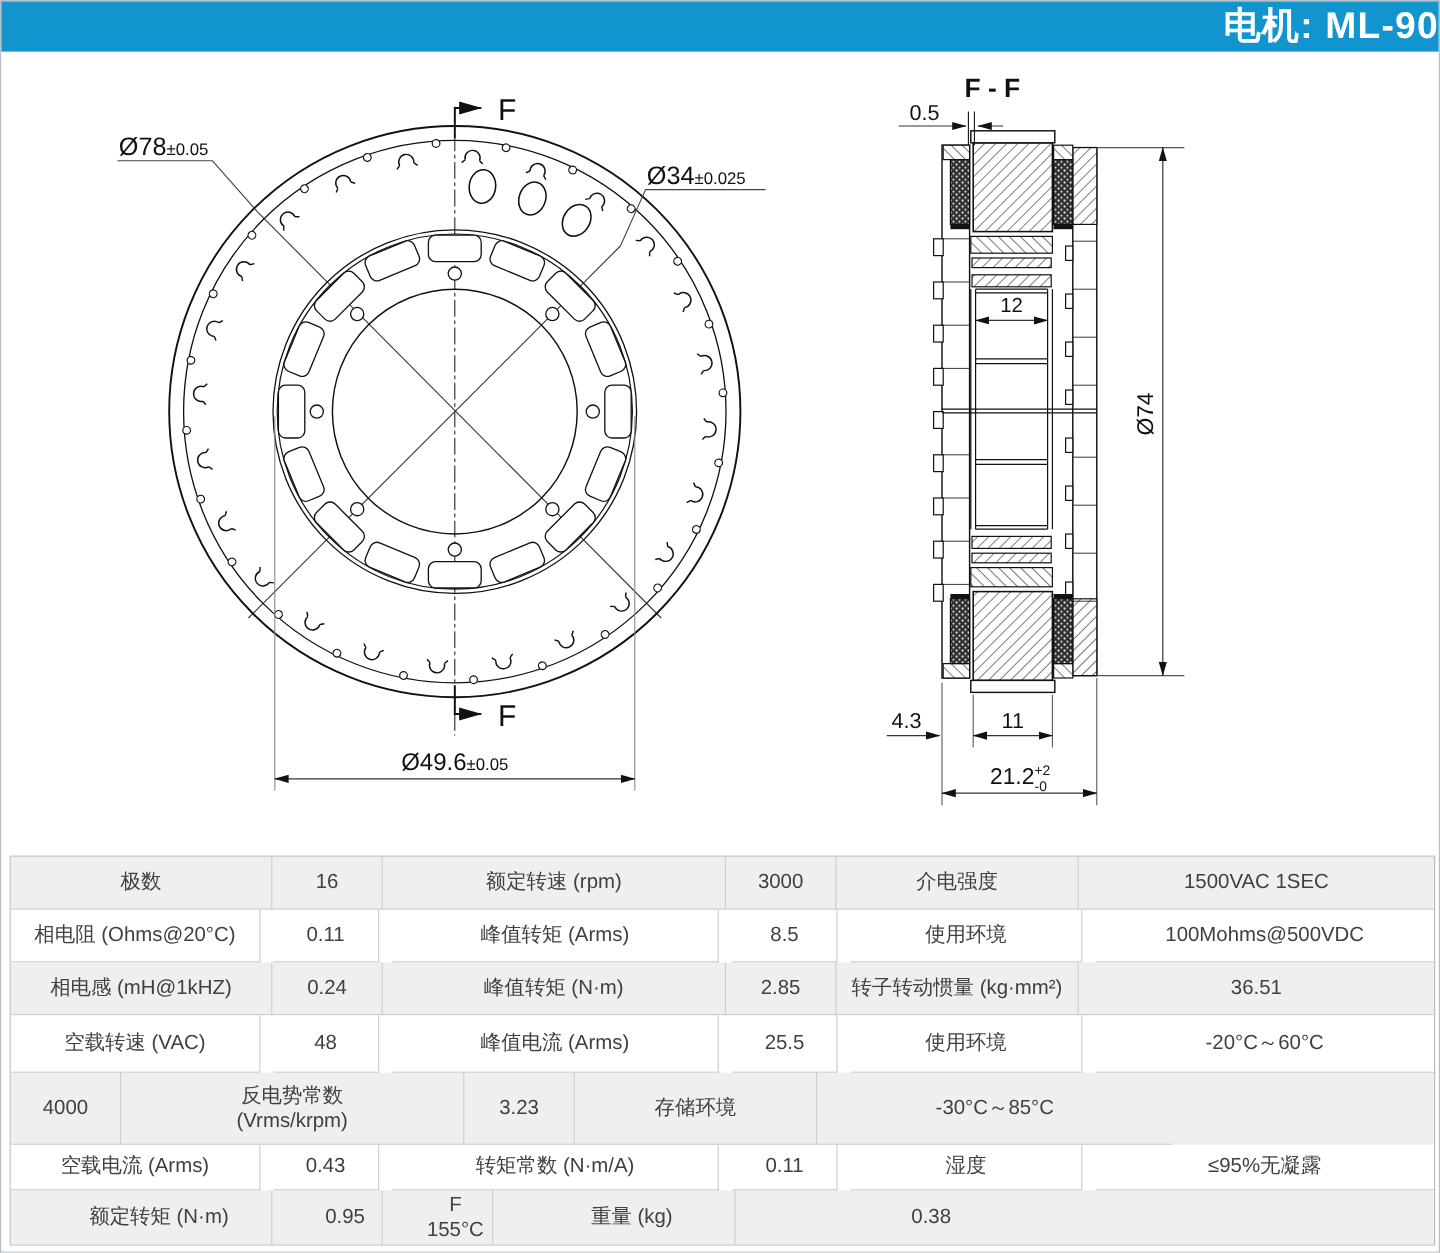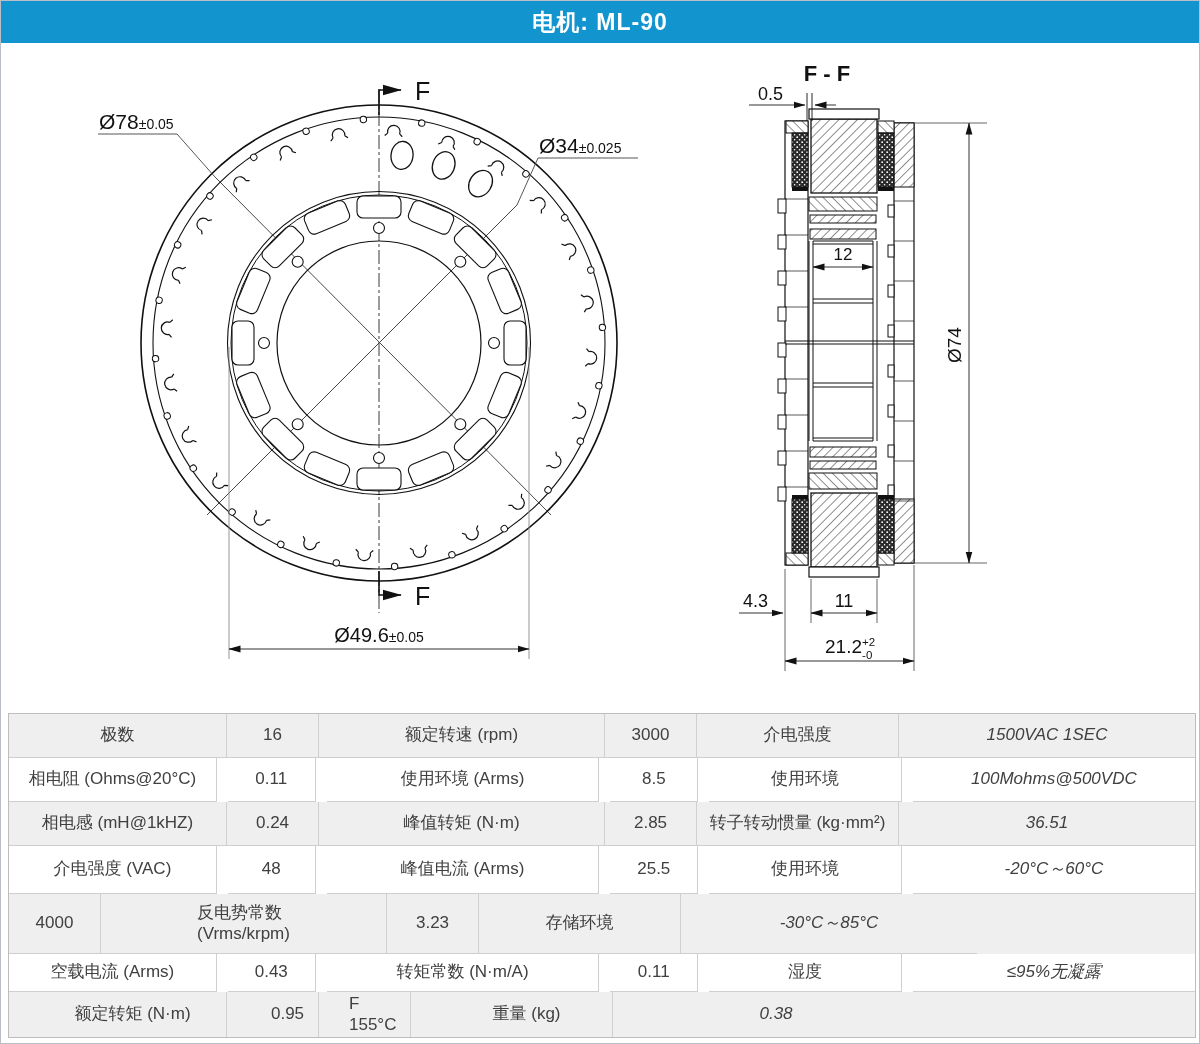--- a/index.html
+++ b/index.html
@@ -1,25 +1,25 @@
 <!DOCTYPE html>
 <html><head>
 <meta charset="utf-8">
 <style>
   html,body{margin:0;padding:0;background:#fff;}
   .page{position:relative;width:1200px;height:1044px;background:#fff;border:1px solid #b9bfc4;box-sizing:border-box;overflow:hidden;font-family:"Liberation Sans","DejaVu Sans",sans-serif;}
-  .hdr{position:absolute;left:0;top:0;width:100%;height:42px;background:#1295cf;color:#fff;font-size:23px;font-weight:bold;text-align:center;line-height:42px;letter-spacing:1px;}
+  .hdr{position:absolute;left:0;top:0;width:100%;height:42px;background:#1295cf;color:#fff;font-size:31px;font-weight:bold;text-align:right;line-height:42px;letter-spacing:1px;}
   .dwg{position:absolute;left:0;top:42px;width:1200px;height:668px;}
   .spec{position:absolute;left:7px;top:712px;width:1186px;border:1px solid #bdbdbd;border-right:1px solid #bdbdbd;}
   .trow{display:flex;width:100%;}
   .trow.odd{background:#efefef;}
   .trow.even{background:#ffffff;gap:11px;}
-  .cell{display:flex;align-items:center;justify-content:center;border-right:1px solid #cfcfcf;border-bottom:1px solid #cfcfcf;font-size:17px;color:#404040;white-space:pre-line;line-height:1.2;box-sizing:border-box;}
+  .cell{display:flex;align-items:center;justify-content:center;text-align:center;border-right:1px solid #cfcfcf;border-bottom:1px solid #cfcfcf;font-size:17px;color:#404040;white-space:pre-line;line-height:1.2;box-sizing:border-box;}
   .trow:last-child .cell{border-bottom:none;padding-left:30px;}
-  .cell:last-child{border-right:none;font-style:italic;}
+  .cell:last-child{border-right:none;}
   .c0{width:218px}.c1{width:92px}.c2{width:286px}.c3{width:92px}.c4{width:202px}.c5{width:296px}
   svg text{fill:#111;font-family:"Liberation Sans","DejaVu Sans",sans-serif;}
 </style>
 </head>
 <body>
 
 <div class="page">
   <div class="hdr">电机: ML-90</div>
 
   <svg id="dwg" class="dwg" viewBox="0 42 1200 668">
@@ -279,35 +279,35 @@
       <div class="cell c0">极数</div>
       <div class="cell c1">16</div>
       <div class="cell c2">额定转速 (rpm)</div>
       <div class="cell c3">3000</div>
       <div class="cell c4">介电强度</div>
       <div class="cell c5">1500VAC 1SEC</div>
     </div>
     <div class="trow even" style="height:44px">
       <div class="cell c0">相电阻 (Ohms@20°C)</div>
       <div class="cell c1">0.11</div>
-      <div class="cell c2">使用环境 (Arms)</div>
+      <div class="cell c2">峰值转矩 (Arms)</div>
       <div class="cell c3">8.5</div>
       <div class="cell c4">使用环境</div>
       <div class="cell c5">100Mohms@500VDC</div>
     </div>
     <div class="trow odd" style="height:44px">
       <div class="cell c0">相电感 (mH@1kHZ)</div>
       <div class="cell c1">0.24</div>
       <div class="cell c2">峰值转矩 (N·m)</div>
       <div class="cell c3">2.85</div>
       <div class="cell c4">转子转动惯量 (kg·mm²)</div>
       <div class="cell c5">36.51</div>
     </div>
     <div class="trow even" style="height:48px">
-      <div class="cell c0">介电强度 (VAC)</div>
+      <div class="cell c0">空载转速 (VAC)</div>
       <div class="cell c1">48</div>
       <div class="cell c2">峰值电流 (Arms)</div>
       <div class="cell c3">25.5</div>
       <div class="cell c4">使用环境</div>
       <div class="cell c5">-20°C～60°C</div>
     </div>
     <div class="trow odd" style="height:60px">
       <div class="cell c1">4000</div>
       <div class="cell c2">反电势常数
 (Vrms/krpm)</div>

